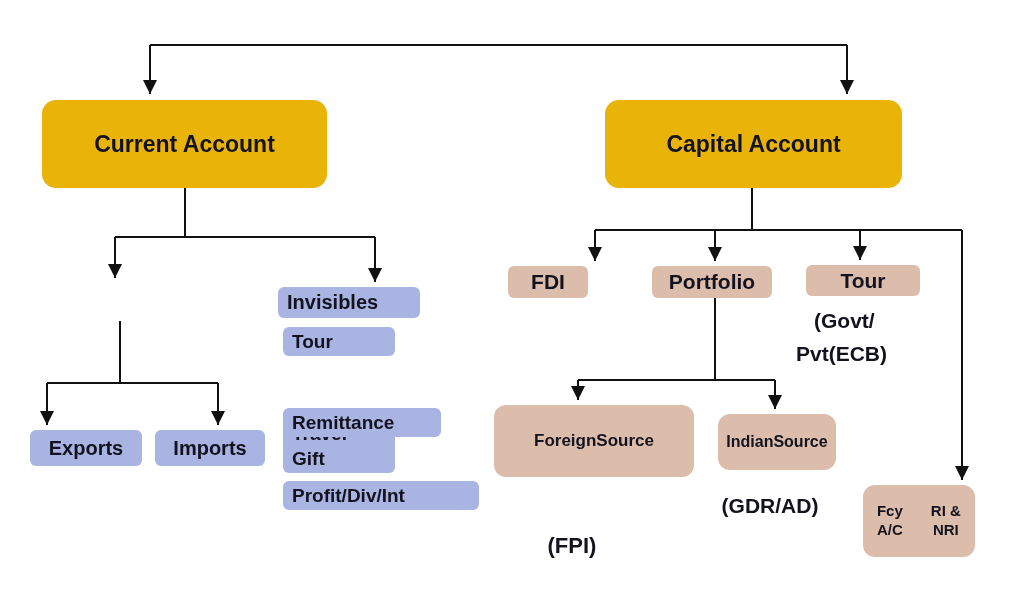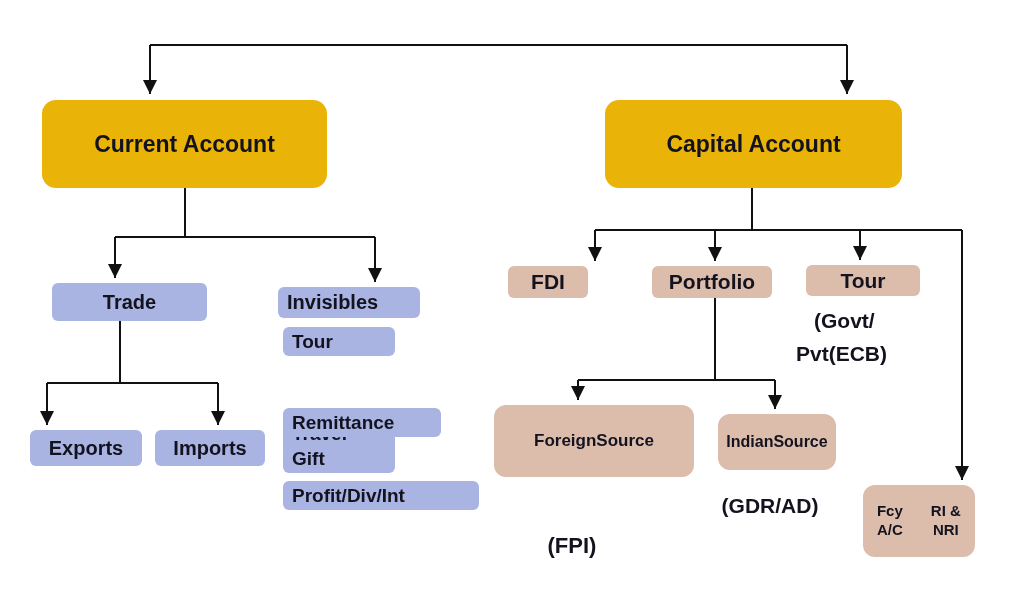--- a/index.html
+++ b/index.html
@@ -60,21 +60,20 @@
       <line x1="715" y1="298" x2="715" y2="380"></line>
       <line x1="578" y1="380" x2="775" y2="380"></line>
       <line x1="578" y1="380" x2="578" y2="400" marker-end="url(#arrow)"></line>
       <line x1="775" y1="380" x2="775" y2="409" marker-end="url(#arrow)"></line>
     </g>
   </svg>
 
   <div class="node primary" style="left:42px;top:100px;width:285px;height:88px;">Current Account</div>
   <div class="node primary" style="left:605px;top:100px;width:297px;height:88px;">Capital Account</div>
 
-  <div class="node secondary" style="left:52px;top:283px;width:155px;height:38px;">Trade</div>
   <div class="node secondary left" style="left:278px;top:287px;width:142px;height:31px;">Invisibles</div>
 
   <div class="node secondary" style="left:30px;top:430px;width:112px;height:36px;">Exports</div>
   <div class="node secondary" style="left:155px;top:430px;width:110px;height:36px;">Imports</div>
 
   <div class="node secondary left" style="left:283px;top:327px;width:112px;height:29px;font-size:19px;">Tour</div>
   <div class="node secondary left" style="left:283px;top:371px;width:112px;height:38px;font-size:19px;margin-top:44px;">Travel</div>
   <div class="node secondary left" style="left:283px;top:408px;width:158px;height:29px;font-size:19px;">Remittance</div>
   <div class="node secondary left" style="left:283px;top:444px;width:112px;height:29px;font-size:19px;">Gift</div>
   <div class="node secondary left" style="left:283px;top:481px;width:196px;height:29px;font-size:19px;">Profit/Div/Int</div>

